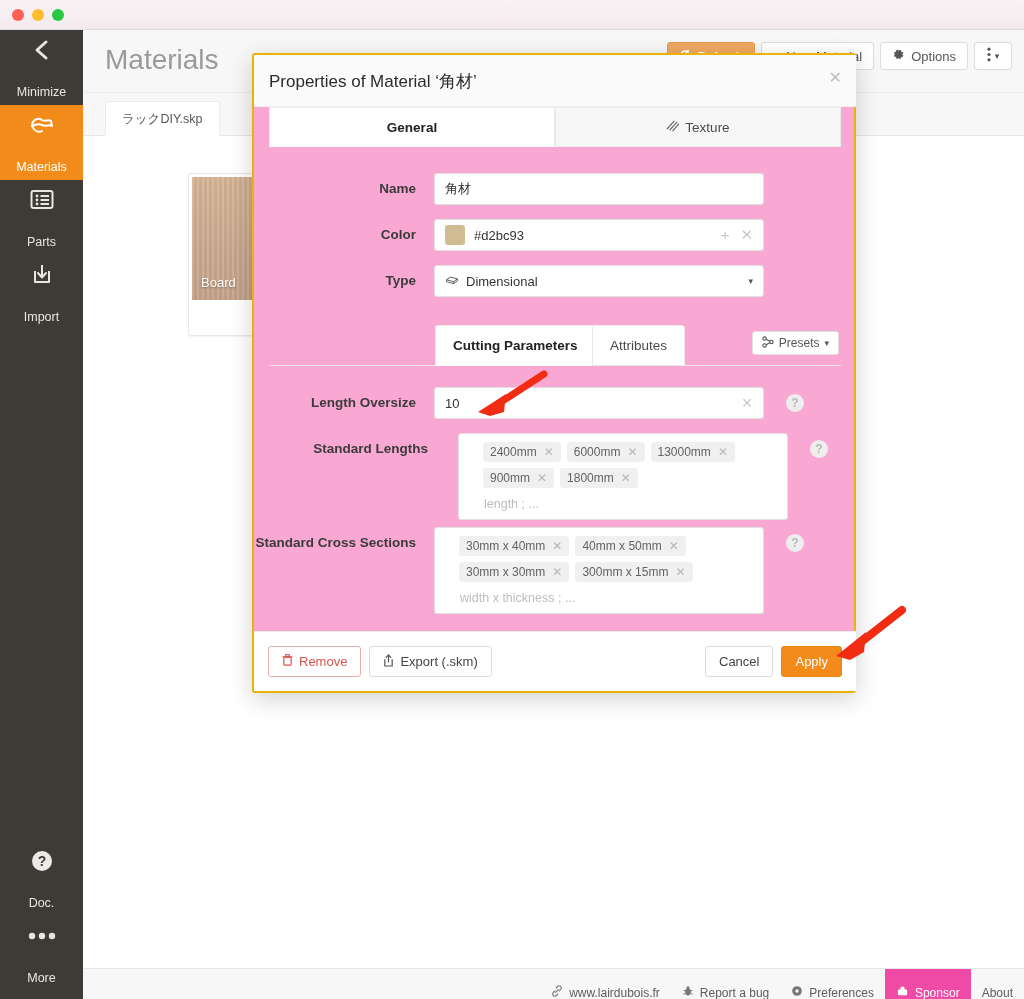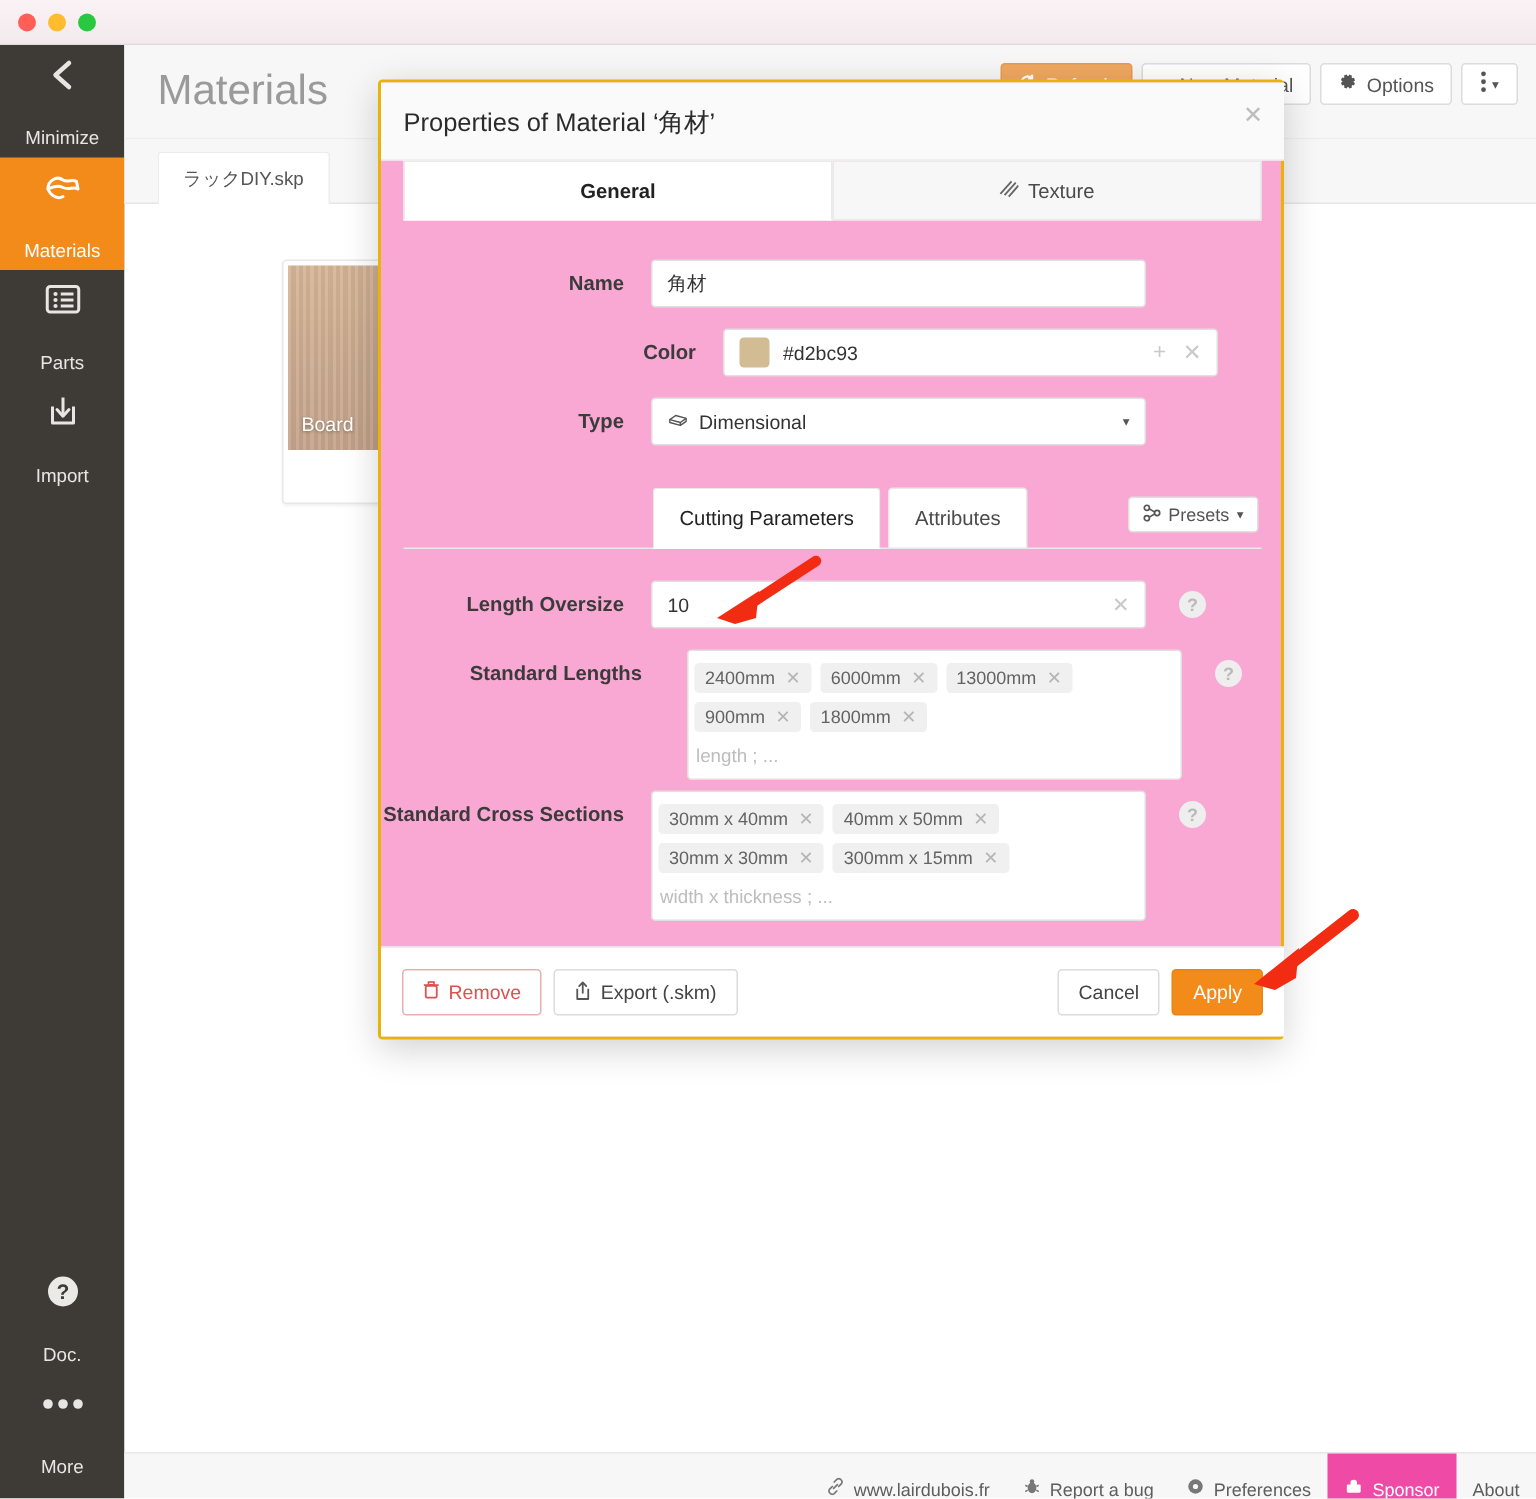--- a/index.html
+++ b/index.html
@@ -164,32 +164,32 @@
   #sub-tabs{
     position:absolute; left:15px; top:270px; width:572px; height:41px;
     border-bottom:1px solid #e8e8e8;
   }
   .sub-tab{
     position:absolute; top:0; height:41px; padding:0 17px;
     display:flex; align-items:center; font-size:13.5px; color:#4a4a4a;
     border:1px solid #e8e8e8; border-radius:3px 3px 0 0; background:#fff;
     cursor:pointer;
   }
-  .sub-tab.active{ font-weight:normal; color:#222; border-bottom-color:#fff; }
+  .sub-tab.active{ font-weight:bold; color:#222; border-bottom-color:#fff; }
   #presets-btn{
     position:absolute; right:2px; top:6px; height:24px; padding:0 9px;
     border:1px solid #e0e0e0; border-radius:3px; background:#fff;
     font-size:12px; color:#555; display:flex; align-items:center; gap:5px;
     cursor:pointer;
   }
 
   
   .tagbox{
     width:330px; border:1px solid #e0e0e0; border-radius:3px; background:#fff;
-    padding:8px 8px 6px 4px; display:flex; flex-wrap:wrap; gap:6px;
+    padding:8px 8px 6px 24px; display:flex; flex-wrap:wrap; gap:6px;
   }
   .tag{
     background:#f0f0f0; color:#636363; font-size:12px; border-radius:3px;
     padding:3px 7px; display:inline-flex; align-items:center; gap:7px;
   }
   .tag .x{ color:#b5b5b5; font-size:12px; cursor:pointer; }
   .tag-ph{ width:100%; color:#bdbdbd; font-size:12.5px; padding:3px 1px 2px 1px; }
 
   
   #dlg-foot{
@@ -445,21 +445,21 @@
 
   <div class="frow" style="left:0; top:118px;">
     <div class="flabel">Name</div>
     <div class="fctl">
       <div class="inp">
         <span>角材</span>
       </div>
     </div>
   </div>
 
-  <div class="frow" style="left:0; top:164px;padding-left:48px;">
+  <div class="frow" style="left:0; top:164px;">
     <div class="flabel">Color</div>
     <div class="fctl">
       <div class="inp">
         <span class="swatch" id="color-swatch" style="background: rgb(210, 188, 147);"></span>
         <span>#d2bc93</span>
         <span class="col-acts">
           <span>+</span>
           <span>✕</span>
         </span>
       </div>

